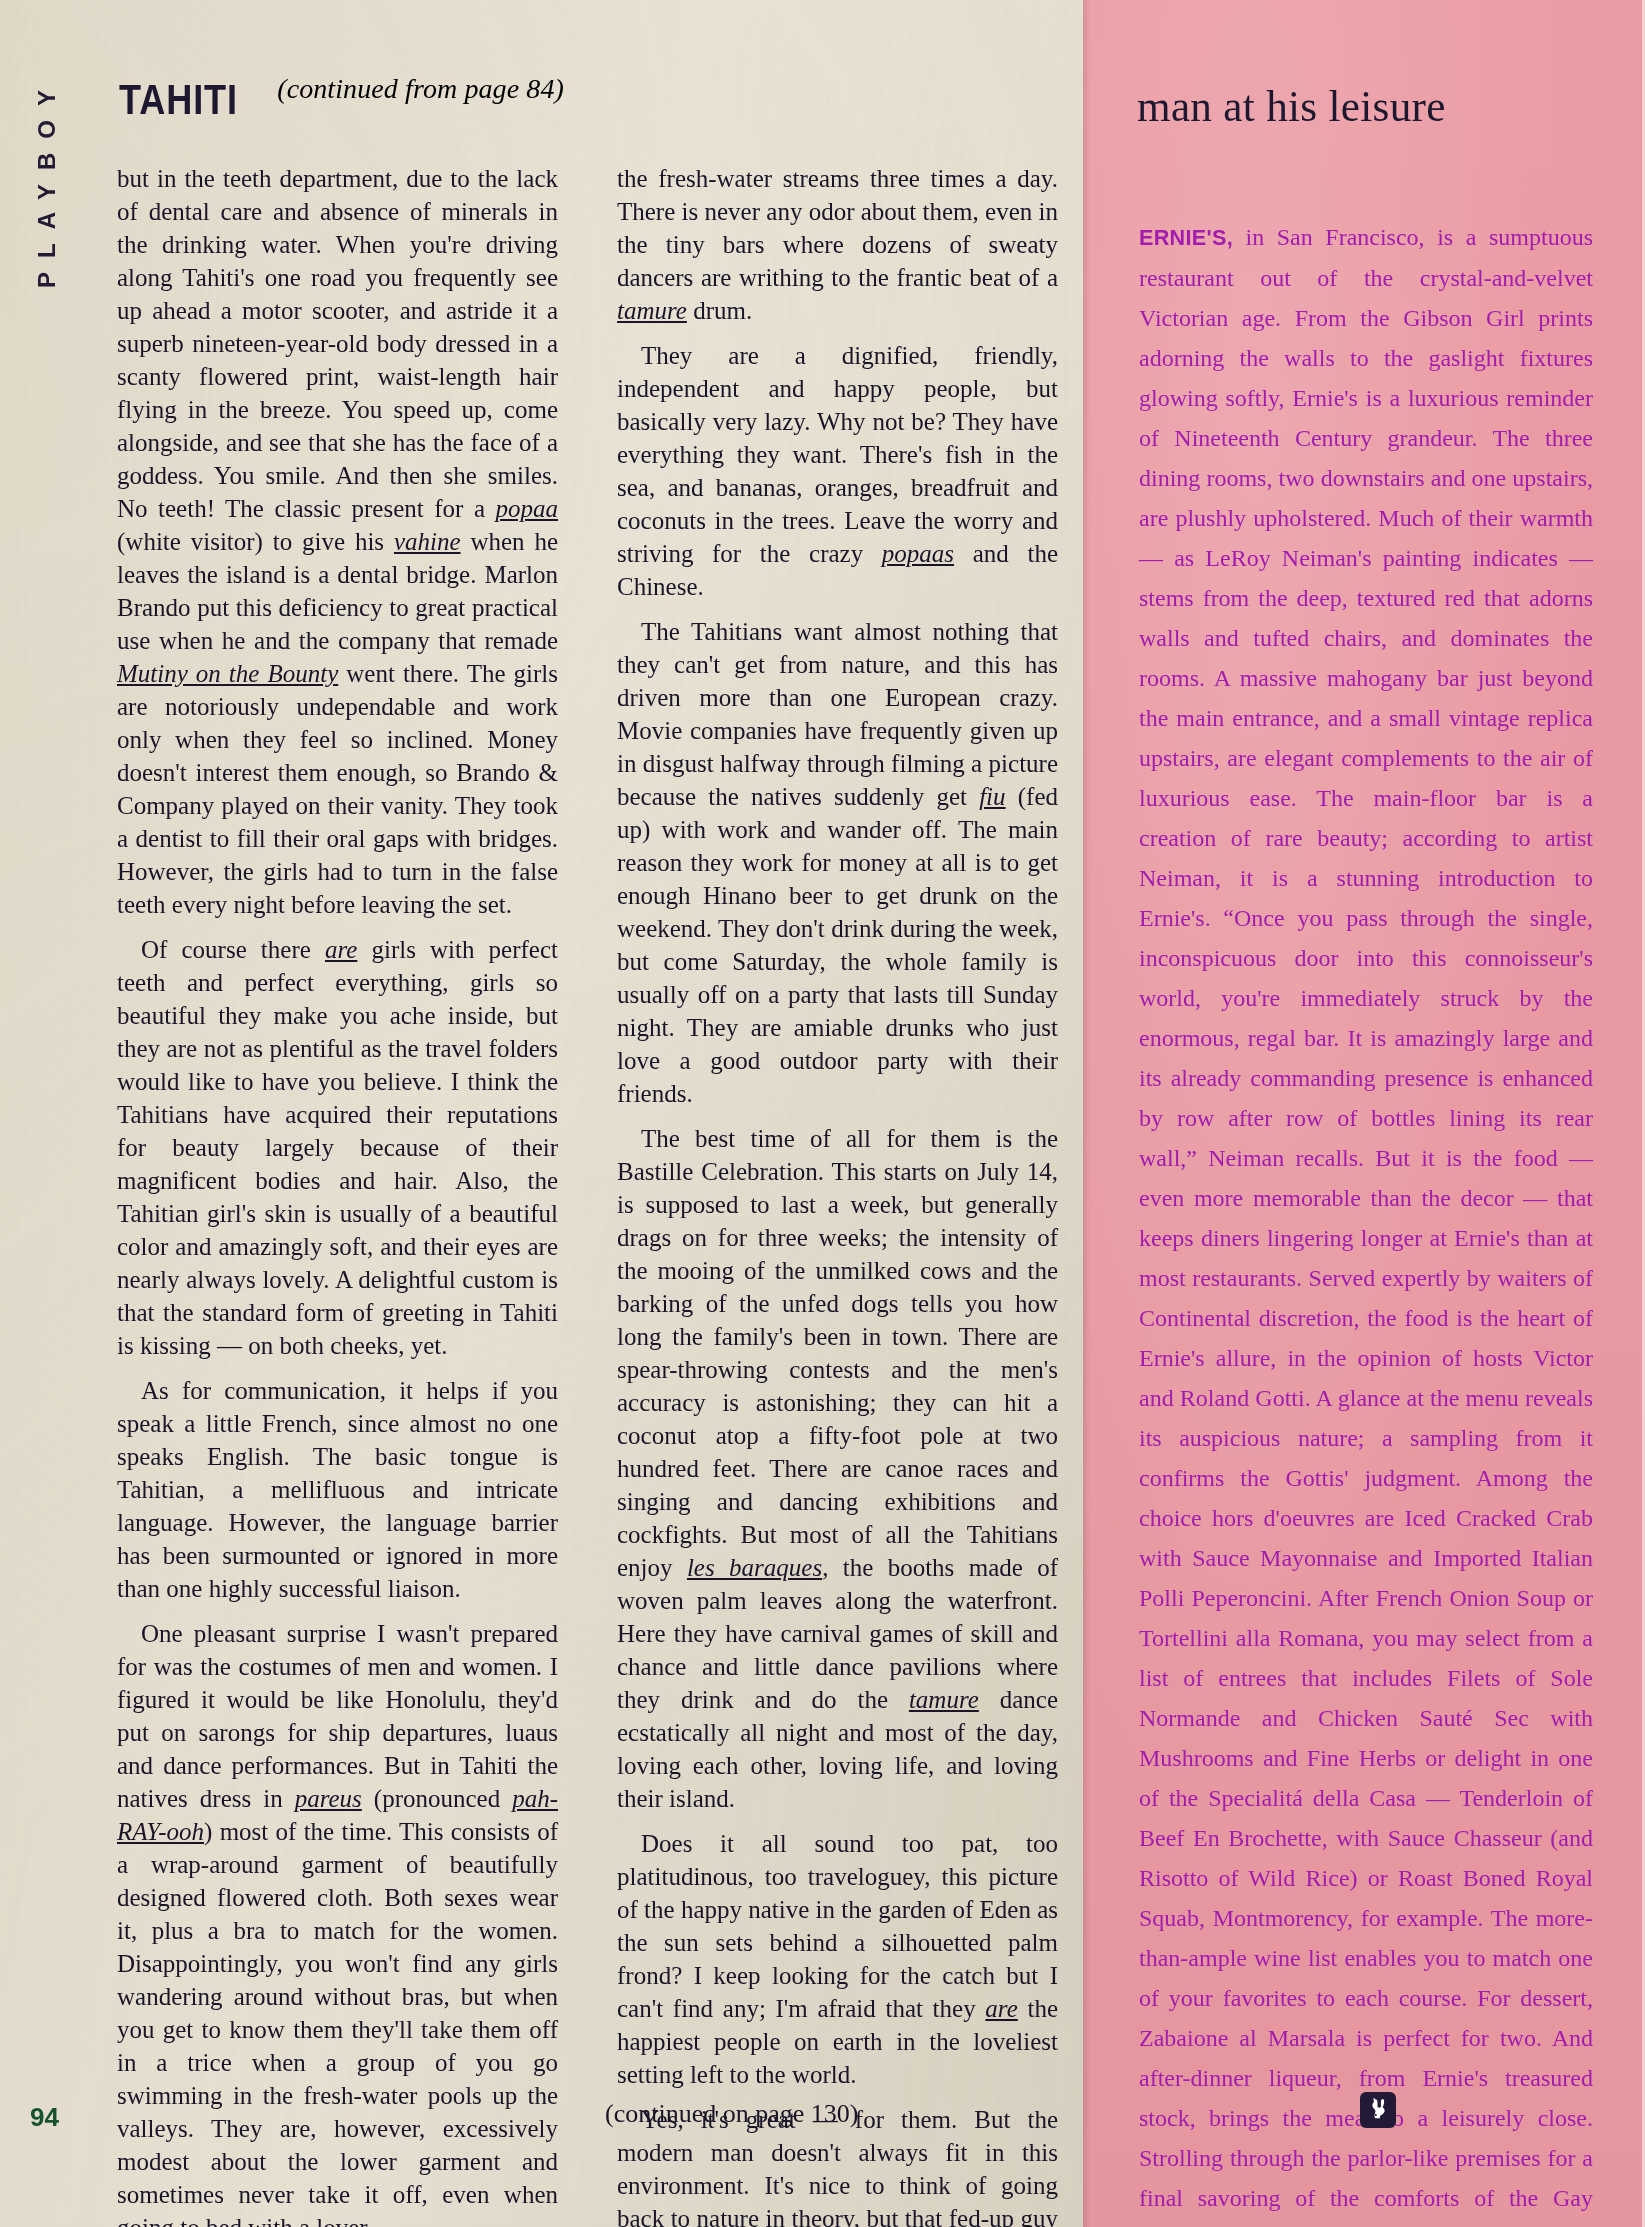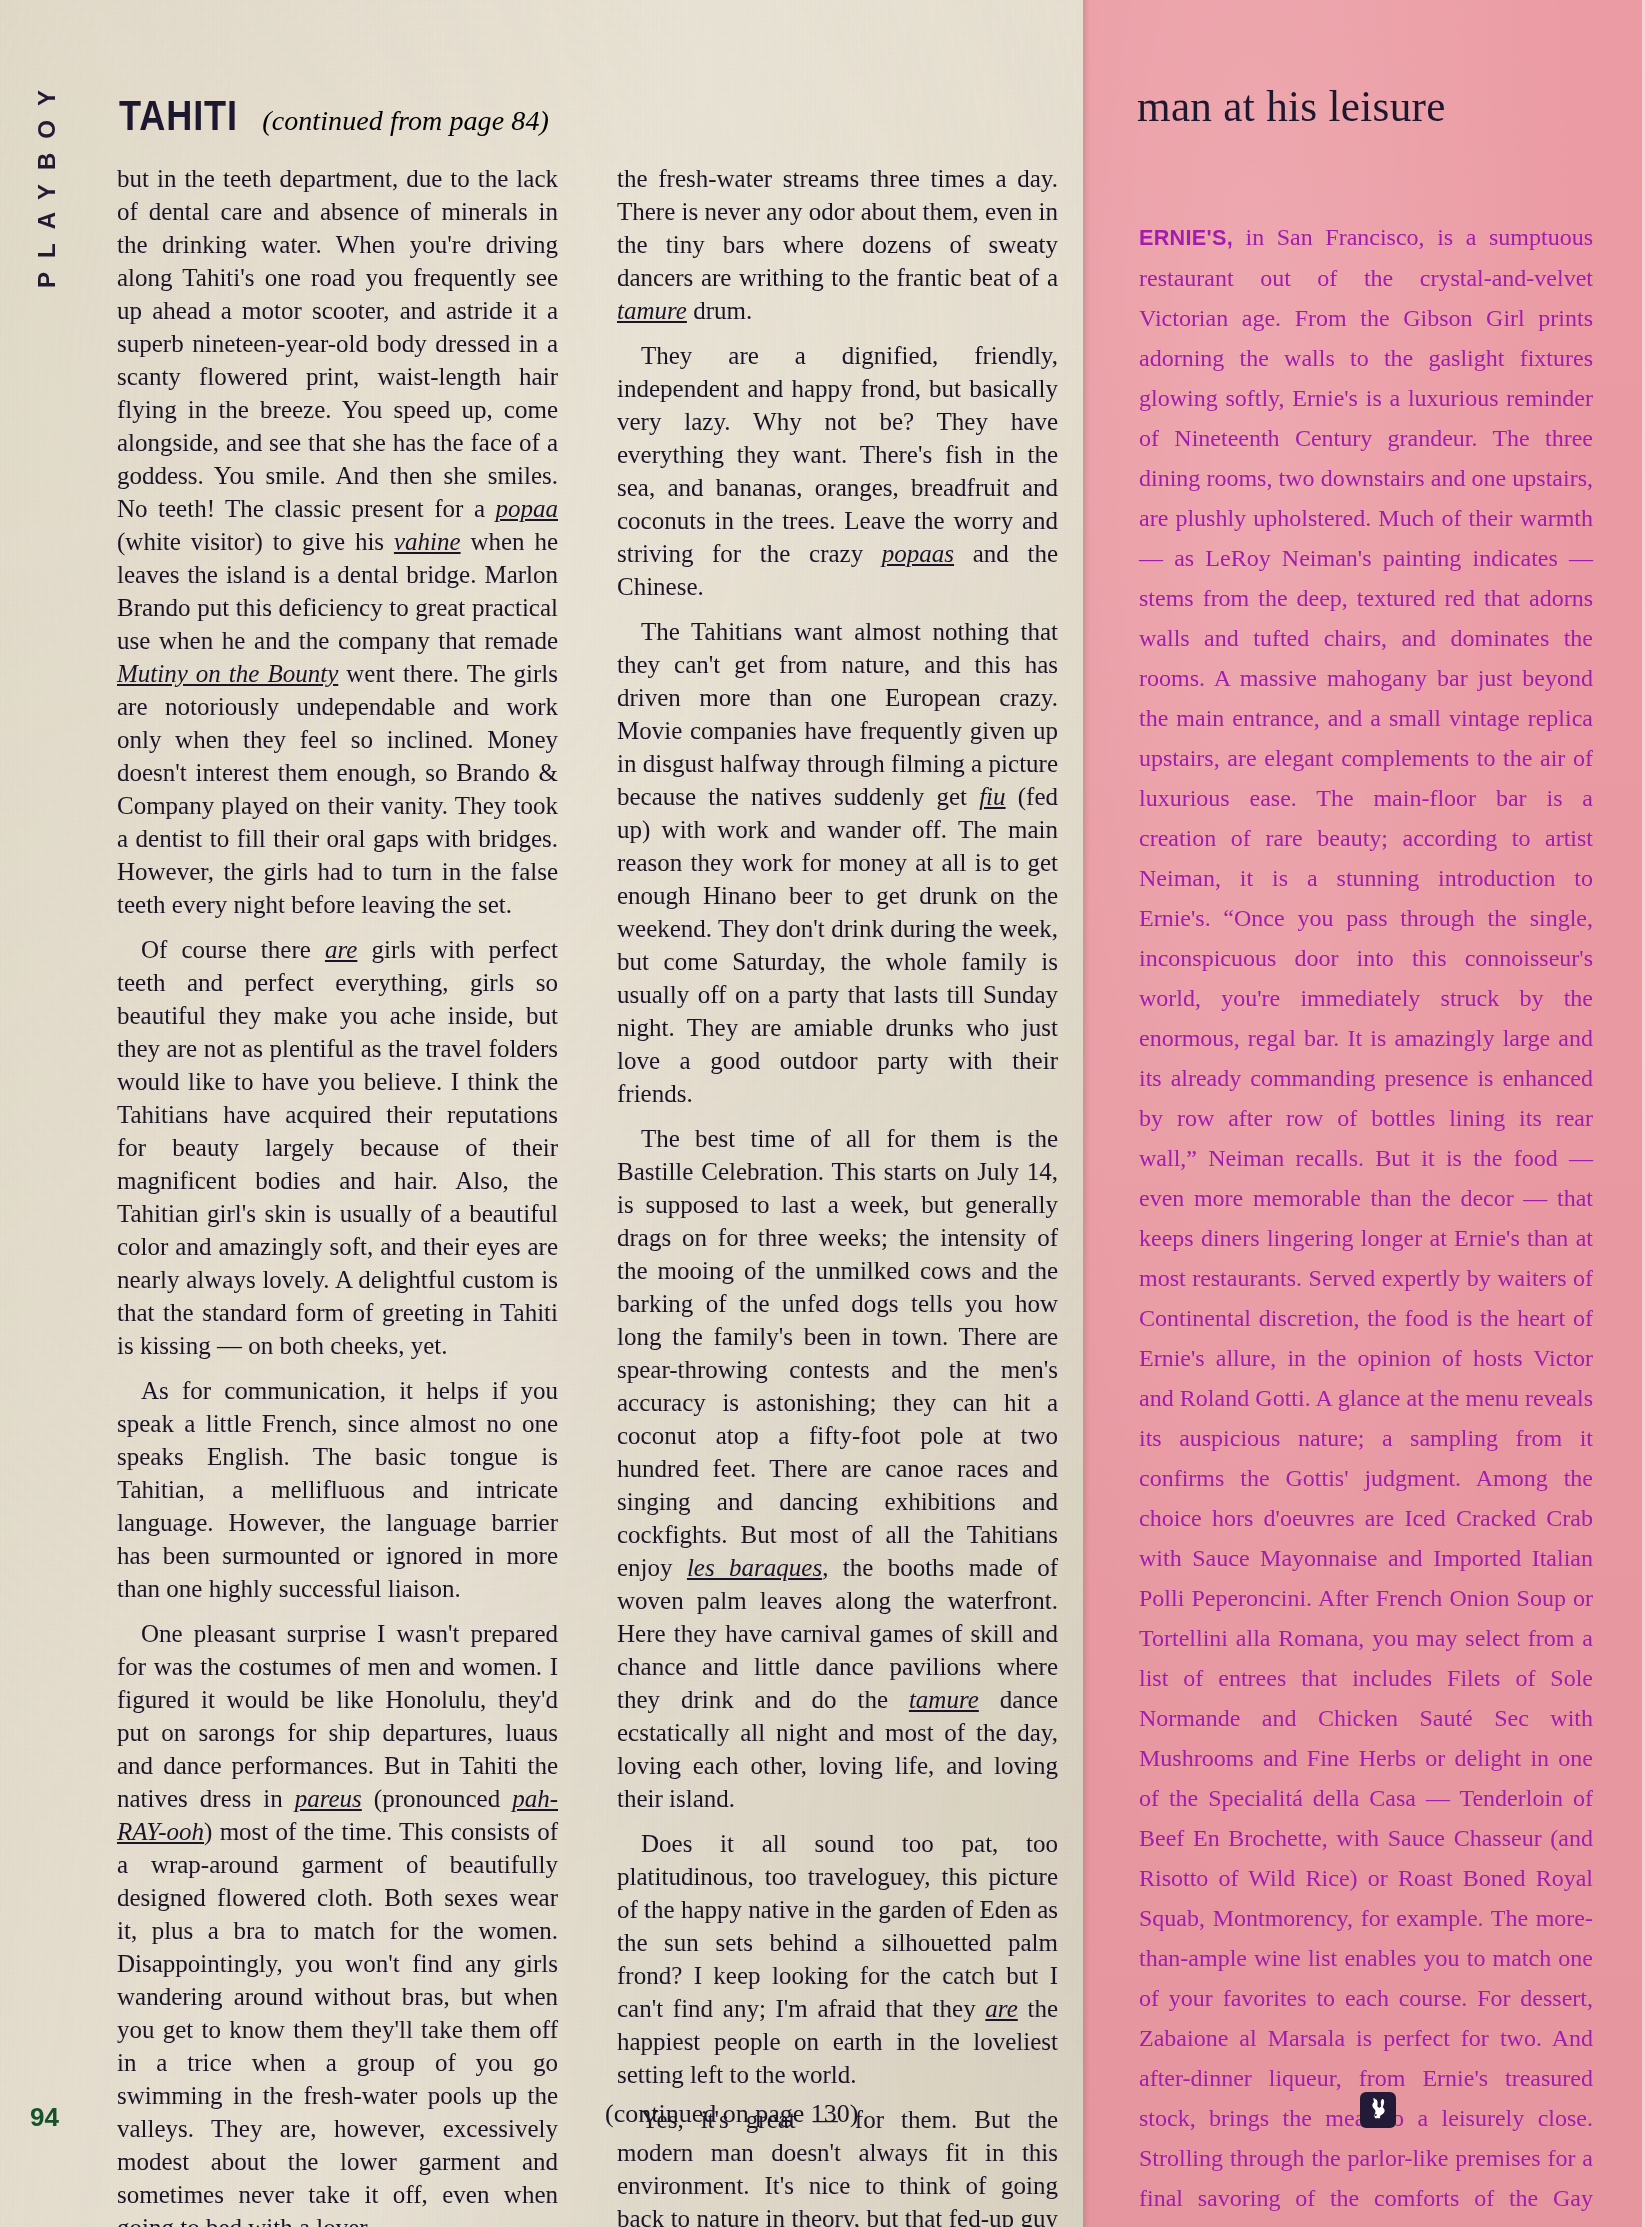--- a/index.html
+++ b/index.html
@@ -92,25 +92,25 @@
     font-weight: 700;
     font-size: 24px;
     letter-spacing: 14px;
     color: #221b33;
   }
 
   
   #headline-row {
     position: absolute;
     left: 119px;
-    top: 92px;
+    top: 76px;
     width: 919px;
     display: flex;
-    align-items: flex-end;
-    gap: 5px;
+    align-items: flex-start;
+    gap: 20px;
   }
   #kicker {
     font-family: "Liberation Sans", "DejaVu Sans", sans-serif;
     font-weight: 700;
     font-size: 42px;
     letter-spacing: 1px;
     color: #1d1830;
     transform: scaleX(0.86);
     transform-origin: left center;
   }
@@ -241,21 +241,21 @@
   </div>
 
   <div class="body-col" id="col-left">
       <p class="noindent"><span>but in the teeth department, due to the lack of dental care and absence of minerals in the drinking water. When you're driving along Tahiti's one road you frequently see up ahead a motor scooter, and astride it a superb nineteen-year-old body dressed in a scanty flowered print, waist-length hair flying in the breeze. You speed up, come alongside, and see that she has the face of a goddess. You smile. And then she smiles. No teeth! The classic present for a </span><i>popaa</i><span> (white visitor) to give his </span><i>vahine</i><span> when he leaves the island is a dental bridge. Marlon Brando put this deficiency to great practical use when he and the company that remade </span><i>Mutiny on the Bounty</i><span> went there. The girls are notoriously undependable and work only when they feel so inclined. Money doesn't interest them enough, so Brando &amp; Company played on their vanity. They took a dentist to fill their oral gaps with bridges. However, the girls had to turn in the false teeth every night before leaving the set.</span></p>
       <p><span>Of course there </span><i>are</i><span> girls with perfect teeth and perfect everything, girls so beautiful they make you ache inside, but they are not as plentiful as the travel folders would like to have you believe. I think the Tahitians have acquired their reputations for beauty largely because of their magnificent bodies and hair. Also, the Tahitian girl's skin is usually of a beautiful color and amazingly soft, and their eyes are nearly always lovely. A delightful custom is that the standard form of greeting in Tahiti is kissing — on both cheeks, yet.</span></p>
       <p><span>As for communication, it helps if you speak a little French, since almost no one speaks English. The basic tongue is Tahitian, a mellifluous and intricate language. However, the language barrier has been surmounted or ignored in more than one highly successful liaison.</span></p>
       <p><span>One pleasant surprise I wasn't prepared for was the costumes of men and women. I figured it would be like Honolulu, they'd put on sarongs for ship departures, luaus and dance performances. But in Tahiti the natives dress in </span><i>pareus</i><span> (pronounced </span><i>pah-RAY-ooh</i><span>) most of the time. This consists of a wrap-around garment of beautifully designed flowered cloth. Both sexes wear it, plus a bra to match for the women. Disappointingly, you won't find any girls wandering around without bras, but when you get to know them they'll take them off in a trice when a group of you go swimming in the fresh-water pools up the valleys. They are, however, excessively modest about the lower garment and sometimes never take it off, even when going to bed with a lover.</span></p>
     </div>
   <div class="body-col" id="col-mid">
       <p class="noindent"><span>the fresh-water streams three times a day. There is never any odor about them, even in the tiny bars where dozens of sweaty dancers are writhing to the frantic beat of a </span><i>tamure</i><span> drum.</span></p>
-      <p><span>They are a dignified, friendly, independent and happy frond, but basically very lazy. Why not be? They have everything they want. There's fish in the sea, and bananas, oranges, breadfruit and coconuts in the trees. Leave the worry and striving for the crazy </span><i>popaas</i><span> and the Chinese.</span></p>
+      <p><span>They are a dignified, friendly, independent and happy people, but basically very lazy. Why not be? They have everything they want. There's fish in the sea, and bananas, oranges, breadfruit and coconuts in the trees. Leave the worry and striving for the crazy </span><i>popaas</i><span> and the Chinese.</span></p>
       <p><span>The Tahitians want almost nothing that they can't get from nature, and this has driven more than one European crazy. Movie companies have frequently given up in disgust halfway through filming a picture because the natives suddenly get </span><i>fiu</i><span> (fed up) with work and wander off. The main reason they work for money at all is to get enough Hinano beer to get drunk on the weekend. They don't drink during the week, but come Saturday, the whole family is usually off on a party that lasts till Sunday night. They are amiable drunks who just love a good outdoor party with their friends.</span></p>
       <p><span>The best time of all for them is the Bastille Celebration. This starts on July 14, is supposed to last a week, but generally drags on for three weeks; the intensity of the mooing of the unmilked cows and the barking of the unfed dogs tells you how long the family's been in town. There are spear-throwing contests and the men's accuracy is astonishing; they can hit a coconut atop a fifty-foot pole at two hundred feet. There are canoe races and singing and dancing exhibitions and cockfights. But most of all the Tahitians enjoy </span><i>les baraques</i><span>, the booths made of woven palm leaves along the waterfront. Here they have carnival games of skill and chance and little dance pavilions where they drink and do the </span><i>tamure</i><span> dance ecstatically all night and most of the day, loving each other, loving life, and loving their island.</span></p>
       <p><span>Does it all sound too pat, too platitudinous, too traveloguey, this picture of the happy native in the garden of Eden as the sun sets behind a silhouetted palm frond? I keep looking for the catch but I can't find any; I'm afraid that they </span><i>are</i><span> the happiest people on earth in the loveliest setting left to the world.</span></p>
       <p><span>Yes, it's great — for them. But the modern man doesn't always fit in this environment. It's nice to think of going back to nature in theory, but that fed-up guy on the Madison Avenue treadmill who thinks he yearns for Tahiti usually can't take it for very long once he gets there. Tahiti tells you who you are quicker than any place I know; it's interesting to see how different people react to the revelation. Thoreau (or was</span></p>
     </div>
 
   <div id="pink-head">man at his leisure</div>
   <div id="pink-body">
     <p><span class="lead">ERNIE'S,</span><span> in San Francisco, is a sumptuous restaurant out of the crystal-and-velvet Victorian age. From the Gibson Girl prints adorning the walls to the gaslight fixtures glowing softly, Ernie's is a luxurious reminder of Nineteenth Century grandeur. The three dining rooms, two downstairs and one upstairs, are plushly upholstered. Much of their warmth — as LeRoy Neiman's painting indicates — stems from the deep, textured red that adorns walls and tufted chairs, and dominates the rooms. A massive mahogany bar just beyond the main entrance, and a small vintage replica upstairs, are elegant complements to the air of luxurious ease. The main-floor bar is a creation of rare beauty; according to artist Neiman, it is a stunning introduction to Ernie's. “Once you pass through the single, inconspicuous door into this connoisseur's world, you're immediately struck by the enormous, regal bar. It is amazingly large and its already commanding presence is enhanced by row after row of bottles lining its rear wall,” Neiman recalls. But it is the food — even more memorable than the decor — that keeps diners lingering longer at Ernie's than at most restaurants. Served expertly by waiters of Continental discretion, the food is the heart of Ernie's allure, in the opinion of hosts Victor and Roland Gotti. A glance at the menu reveals its auspicious nature; a sampling from it confirms the Gottis' judgment. Among the choice hors d'oeuvres are Iced Cracked Crab with Sauce Mayonnaise and Imported Italian Polli Peperoncini. After French Onion Soup or Tortellini alla Romana, you may select from a list of entrees that includes Filets of Sole Normande and Chicken Sauté Sec with Mushrooms and Fine Herbs or delight in one of the Specialitá della Casa — Tenderloin of Beef En Brochette, with Sauce Chasseur (and Risotto of Wild Rice) or Roast Boned Royal Squab, Montmorency, for example. The more-than-ample wine list enables you to match one of your favorites to each course. For dessert, Zabaione al Marsala is perfect for two. And after-dinner liqueur, from Ernie's treasured stock, brings the meal to a leisurely close. Strolling through the parlor-like premises for a final savoring of the comforts of the Gay Nineties, before returning to modern San Francisco, you are reminded anew that this is one of the world's elite epicurean retreats.</span></p>
   </div>

